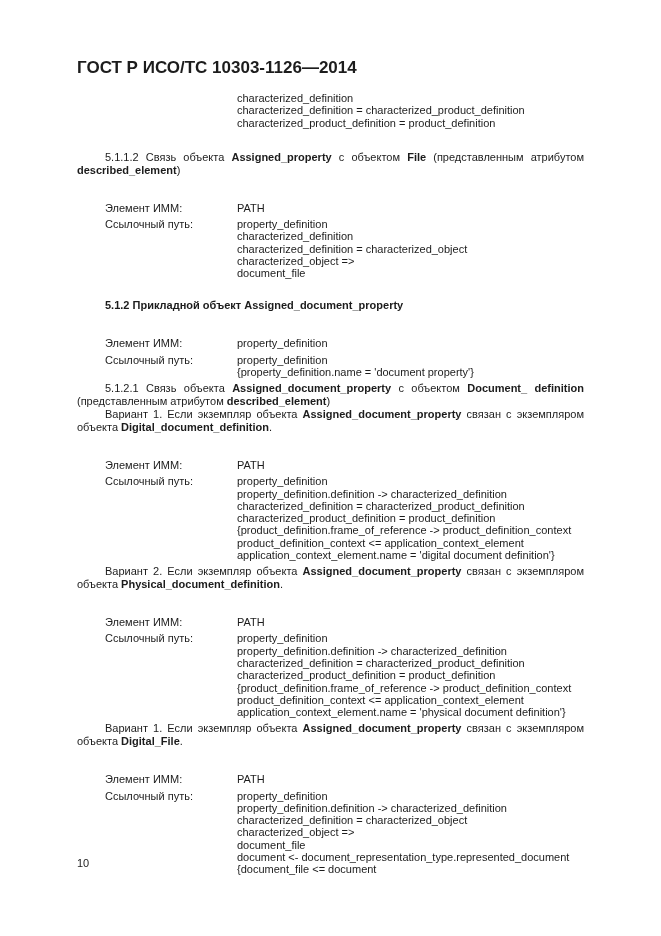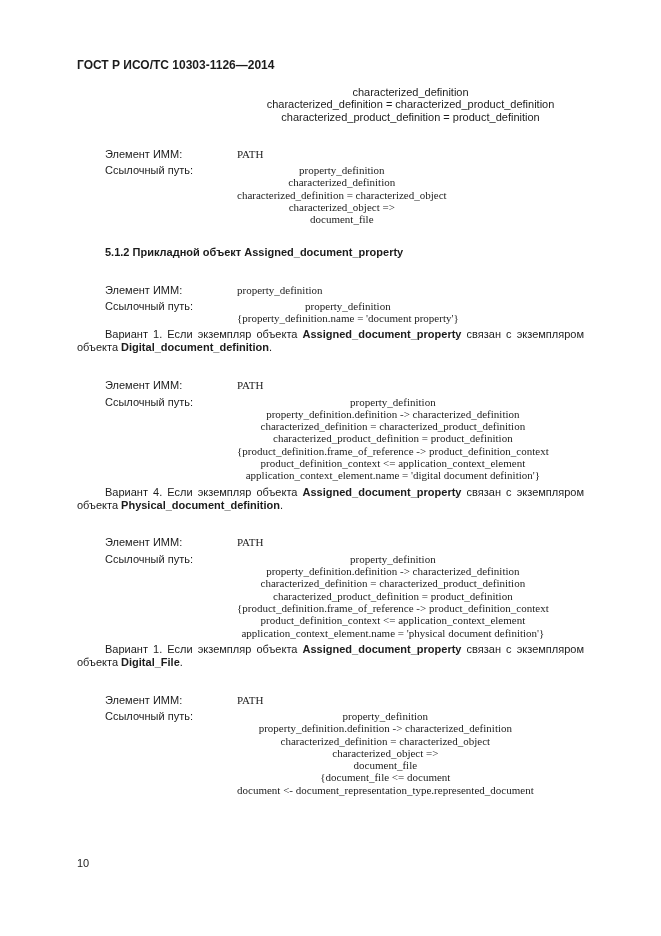--- a/index.html
+++ b/index.html
@@ -7,51 +7,52 @@
   .page {
     width: 661px; height: 936px;
     position: relative;
     background: #ffffff;
     font-family: "Liberation Sans", sans-serif;
     font-size: 11px;
     color: #1c1c1c;
     padding: 58px 77px 0 77px;
     overflow: hidden;
   }
-  .hdr { font-weight: bold; font-size: 12px; margin-bottom: 14px; }
-  .code .cl { line-height: 12.3px; white-space: nowrap; text-align: center; }
+  .hdr { font-weight: bold; font-size: 17px; margin-bottom: 14px; }
+  .code .cl { line-height: 12.3px; white-space: nowrap; }
   .intro-code { margin-left: 160px; margin-bottom: 22px; }
   .para { text-align: justify; text-indent: 28px; line-height: 12.9px; }
   .b { font-weight: bold; }
   .mb12 { margin-bottom: 12px; }
   .mb16 { margin-bottom: 16px; }
   .mb19 { margin-bottom: 19px; }
   .mb17 { margin-bottom: 17px; }
   .mb3  { margin-bottom: 3px; }
   .mb4  { margin-bottom: 4px; }
   .kv { display: flex; margin-left: 28px; margin-bottom: 4px; }
   .kl { width: 132px; flex: none; line-height: 12.3px; }
-  .kvv { line-height: 12.3px; font-family: Liberation Serif, serif; }
+  .kvv { line-height: 12.3px; }
   .heading { font-weight: bold; margin-left: 28px; line-height: 12.9px; margin-bottom: 7px; margin-top: 20px; }
   .kvblock { margin-bottom: 3px; margin-top: 25px; }
   .pagenum { position: absolute; left: 77px; top: 857px; line-height: 12px; }
 </style>
 </head>
 <body>
 
 <div class="page">
 
   <div class="hdr">ГОСТ Р ИСО/ТС 10303-1126—2014</div>
 
   <div class="code intro-code">
     <div class="cl">characterized_definition</div>
     <div class="cl">characterized_definition = characterized_product_definition</div>
     <div class="cl">characterized_product_definition = product_definition</div>
   </div>
 
+  <p class="para mb12"><span>5.1.1.2 Связь объекта </span><span class="b">Assigned_property</span><span> с объектом </span><span class="b">File</span><span> (представленным атрибутом </span><span class="b">described_element</span><span>)</span></p>
 
   <div class="kvblock">
     <div class="kv">
       <div class="kl">Элемент ИММ:</div>
       <div class="kvv">PATH</div>
     </div>
     <div class="kv">
       <div class="kl">Ссылочный путь:</div>
       <div class="kvv code">
         <div class="cl">property_definition</div>
@@ -72,20 +73,21 @@
     </div>
     <div class="kv">
       <div class="kl">Ссылочный путь:</div>
       <div class="kvv code">
         <div class="cl">property_definition</div>
         <div class="cl">{property_definition.name = 'document property'}</div>
       </div>
     </div>
   </div>
 
+  <p class="para"><span>5.1.2.1 Связь объекта </span><span class="b">Assigned_document_property</span><span> с объектом </span><span class="b">Document_ definition</span><span> (представленным атрибутом </span><span class="b">described_element</span><span>)</span></p>
 
   <p class="para mb16"><span>Вариант 1. Если экземпляр объекта </span><span class="b">Assigned_document_property</span><span> связан с экземпляром объекта </span><span class="b">Digital_document_definition</span><span>.</span></p>
 
   <div class="kvblock mb19">
     <div class="kv">
       <div class="kl">Элемент ИММ:</div>
       <div class="kvv">PATH</div>
     </div>
     <div class="kv">
       <div class="kl">Ссылочный путь:</div>
@@ -94,21 +96,21 @@
         <div class="cl">property_definition.definition -&gt; characterized_definition</div>
         <div class="cl">characterized_definition = characterized_product_definition</div>
         <div class="cl">characterized_product_definition = product_definition</div>
         <div class="cl">{product_definition.frame_of_reference -&gt; product_definition_context</div>
         <div class="cl">product_definition_context &lt;= application_context_element</div>
         <div class="cl">application_context_element.name = 'digital document definition'}</div>
       </div>
     </div>
   </div>
 
-  <p class="para mb3"><span>Вариант 4. Если экземпляр объекта </span><span class="b">Assigned_document_property</span><span> связан с экземпляром объекта </span><span class="b">Physical_document_definition</span><span>.</span></p>
+  <p class="para mb3"><span>Вариант 2. Если экземпляр объекта </span><span class="b">Assigned_document_property</span><span> связан с экземпляром объекта </span><span class="b">Physical_document_definition</span><span>.</span></p>
 
   <div class="kvblock mb17">
     <div class="kv">
       <div class="kl">Элемент ИММ:</div>
       <div class="kvv">PATH</div>
     </div>
     <div class="kv">
       <div class="kl">Ссылочный путь:</div>
       <div class="kvv code">
         <div class="cl">property_definition</div>
@@ -131,21 +133,21 @@
       <div class="kvv">PATH</div>
     </div>
     <div class="kv">
       <div class="kl">Ссылочный путь:</div>
       <div class="kvv code">
         <div class="cl">property_definition</div>
         <div class="cl">property_definition.definition -&gt; characterized_definition</div>
         <div class="cl">characterized_definition = characterized_object</div>
         <div class="cl">characterized_object =&gt;</div>
         <div class="cl">document_file</div>
+        <div class="cl">document &lt;- document_representation_type.represented_document</div>
         <div class="cl">{document_file &lt;= document</div>
-        <div class="cl">document &lt;- document_representation_type.represented_document</div>
       </div>
     </div>
   </div>
 
   <div class="pagenum">10</div>
 
 </div>
 
 </body></html>

